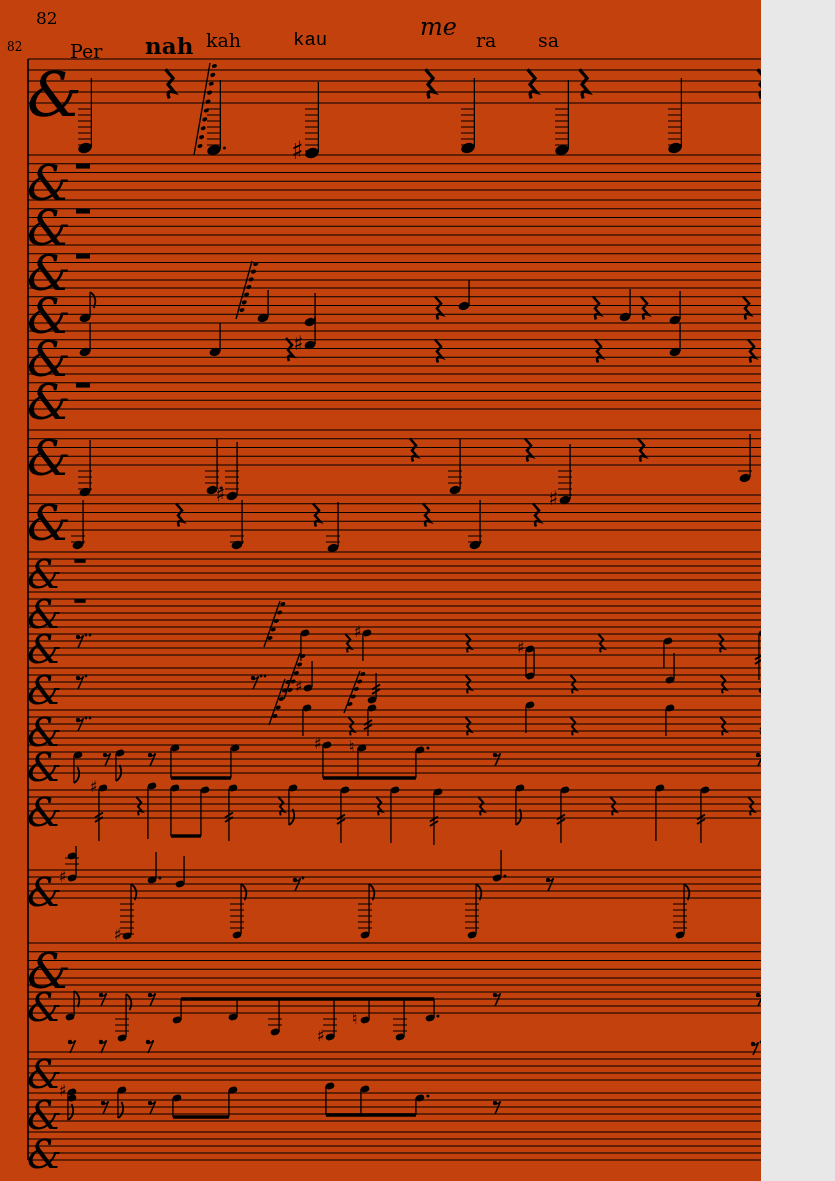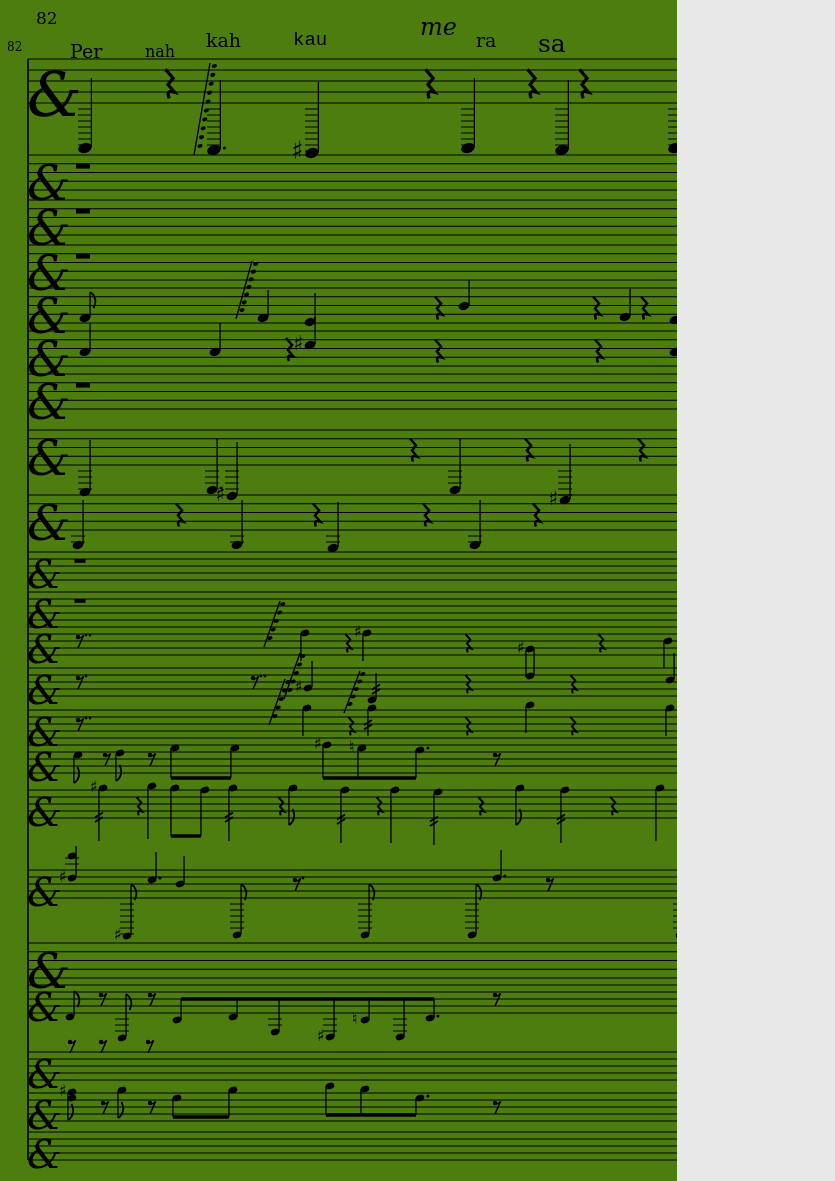--- a/index.html
+++ b/index.html
@@ -1,37 +1,37 @@
 <!DOCTYPE html>
 <html><head>
 <meta charset="utf-8">
 <style>
   html,body{margin:0;padding:0;background:#e8e8e8;}
-  .page{position:relative;width:677px;height:1181px;background:#4d7c0f;overflow:hidden;
+  .page{position:relative;width:761px;height:1181px;background:#c2410c;overflow:hidden;
         font-family:"DejaVu Serif", serif;}
   .measure-num-top{position:absolute;left:36px;top:8px;font-size:17px;color:#000;}
   .measure-num-left{position:absolute;left:7px;top:40px;font-size:12px;color:#000;}
   .lyrics-row{position:absolute;left:0;top:0;width:100%;height:0;}
   .lyric{position:absolute;font-size:19px;color:#000;white-space:nowrap;}
   svg.score{position:absolute;left:0;top:0;}
 </style>
 </head>
 <body>
 
 <div class="page">
   <div class="measure-num-top">82</div>
   <div class="measure-num-left">82</div>
   <div class="lyrics-row" id="lyrics">
       <span class="lyric" style="left: 70px; top: 29px; font-size: 19px; margin-top: 11px;">Per</span>
-      <span class="lyric" style="left: 145px; top: 42px; font-size: 16px;">nah</span>
+      <span class="lyric" style="left: 145px; top: 32px; font-size: 23px; font-weight: bold;">nah</span>
       <span class="lyric" style="left: 206px; top: 29px; font-size: 19px;">kah</span>
       <span class="lyric" style="left: 293px; top: 29px; font-size: 19px; font-family: Liberation Mono, monospace;">kau</span>
       <span class="lyric" style="left: 420px; top: 13px; font-size: 24px; font-style: italic;">me</span>
       <span class="lyric" style="left: 476px; top: 29px; font-size: 19px;">ra</span>
-      <span class="lyric" style="left: 538px; top: 29px; font-size: 25px;">sa</span>
+      <span class="lyric" style="left: 538px; top: 29px; font-size: 19px;">sa</span>
     </div>
   <svg class="score" id="score" width="835" height="1181" viewBox="0 0 835 1181">
       <g>
         <line x1="28" y1="59" x2="812" y2="59" stroke="#000000" stroke-width="1"></line>
         <line x1="28" y1="70" x2="812" y2="70" stroke="#000000" stroke-width="1"></line>
         <line x1="28" y1="81" x2="812" y2="81" stroke="#000000" stroke-width="1"></line>
         <line x1="28" y1="92" x2="812" y2="92" stroke="#000000" stroke-width="1"></line>
         <line x1="28" y1="103" x2="812" y2="103" stroke="#000000" stroke-width="1"></line>
         <text x="27" y="115.65" font-size="61.599999999999994" font-style="italic" font-family="&quot;DejaVu Serif&quot;, serif" fill="#000000">&amp;</text>
         <g>

